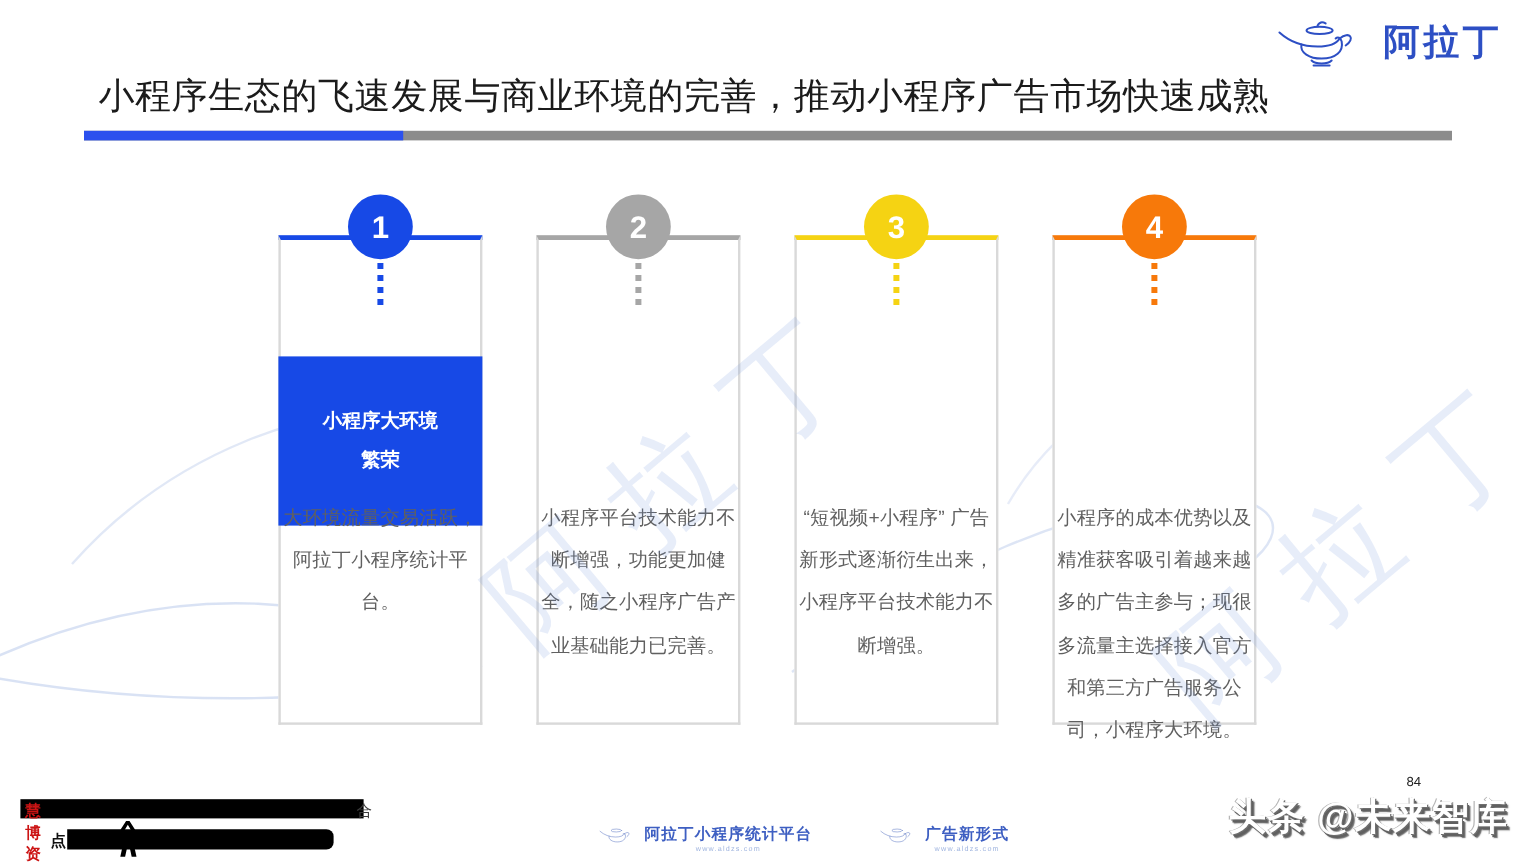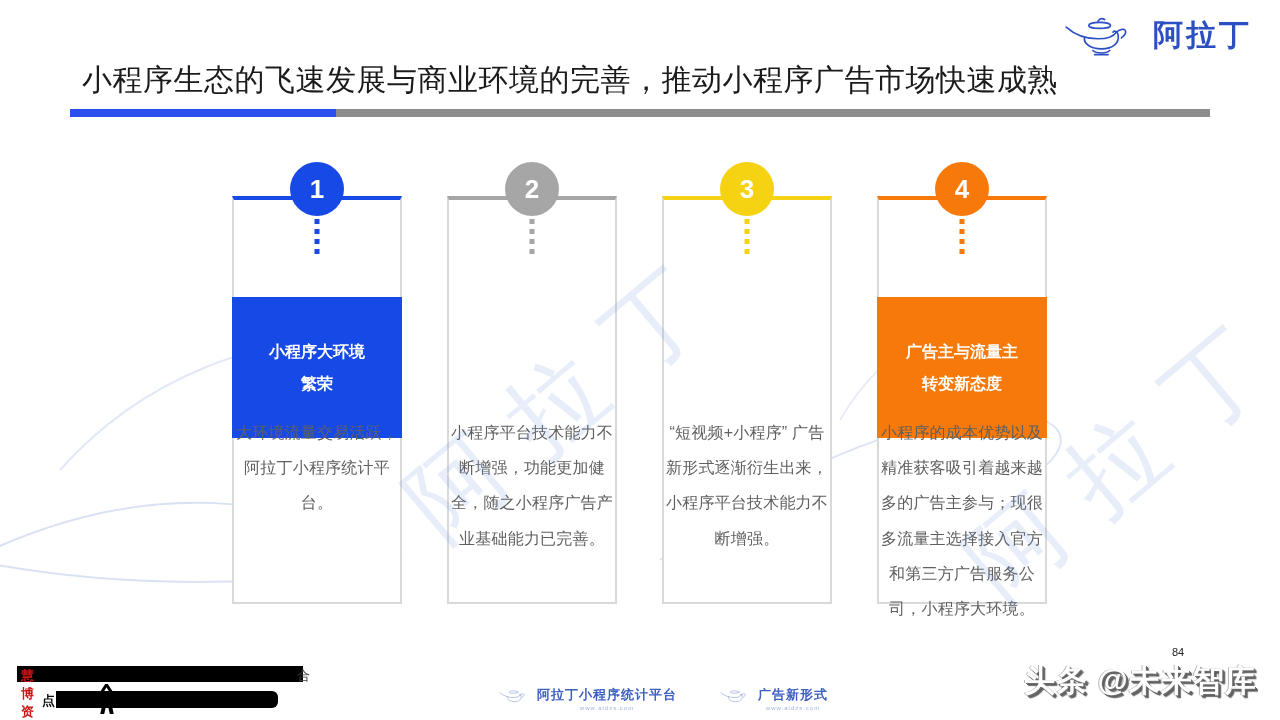--- a/index.html
+++ b/index.html
@@ -79,21 +79,21 @@
     color: #606060; font-size: 16px; line-height: 2.2; text-align: center;
     letter-spacing: 0.2px;
   }
 
   
   .sketch-svg { position: absolute; inset: 0; z-index: 1; pointer-events: none; }
 
   
   .footer-logos {
     position: absolute; left: 498px; top: 686px;
-    display: flex; gap: 42px; align-items: flex-start; z-index: 4;
+    display: flex; gap: 55px; align-items: flex-start; z-index: 4;
   }
   .footer-logo { display: flex; align-items: flex-start; gap: 5px; }
   .footer-logo .fl-text { display: flex; flex-direction: column; align-items: center; }
   .footer-logo .fl-label { color: #3e5fc2; font-size: 13px; font-weight: 700; letter-spacing: 1px; }
   .footer-logo .fl-url { color: #9fb4df; font-size: 6px; letter-spacing: 1px; margin-top: 1px; }
 
   .page-number {
     position: absolute; left: 1132px; top: 646px; z-index: 8;
     font-size: 11px; color: #222; padding-left: 40px;
   }
@@ -194,24 +194,20 @@
     <div class="card"></div>
     <div class="step-circle">3</div>
     <div class="dotted-connector"></div>
     <div class="desc">“短视频+小程序” 广告新形式逐渐衍生出来，小程序平台技术能力不断增强。</div>
   </div>
 
   <div class="column" style="--accent: #F7790A;">
     <div class="card"></div>
     <div class="step-circle">4</div>
     <div class="dotted-connector"></div>
-    <div class="title-box">
-      <div>广告主与流量主</div>
-      <div>转变新态度</div>
-    </div>
     <div class="desc">小程序的成本优势以及精准获客吸引着越来越多的广告主参与；现很多流量主选择接入官方和第三方广告服务公司，小程序大环境。</div>
   </div>
 
 </div>
 
 <div class="wm-layer">
   <div class="wm-diagonal wm-diag-1">阿拉丁</div>
   <div class="wm-diagonal wm-diag-2">阿拉丁</div>
 </div>
 

